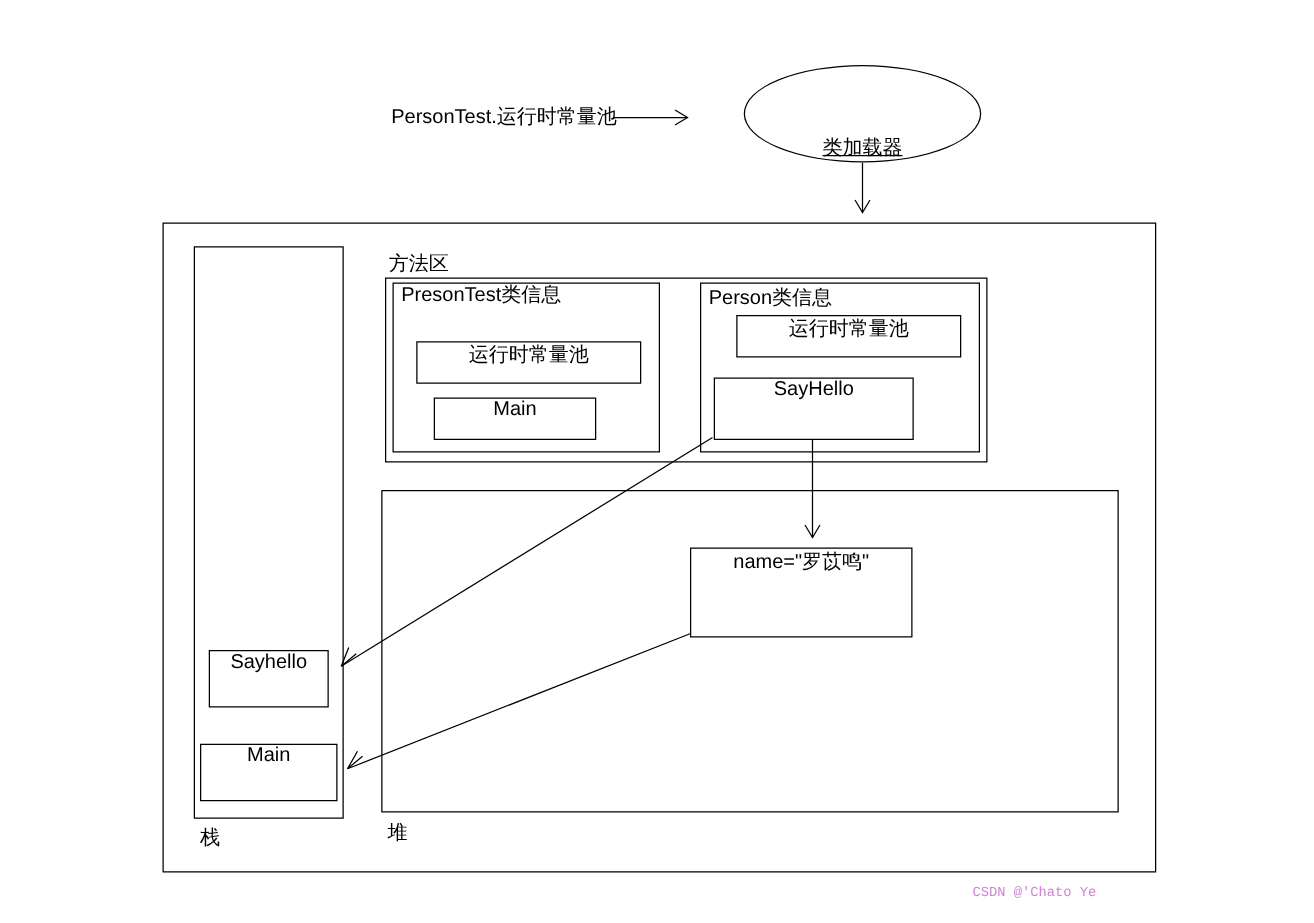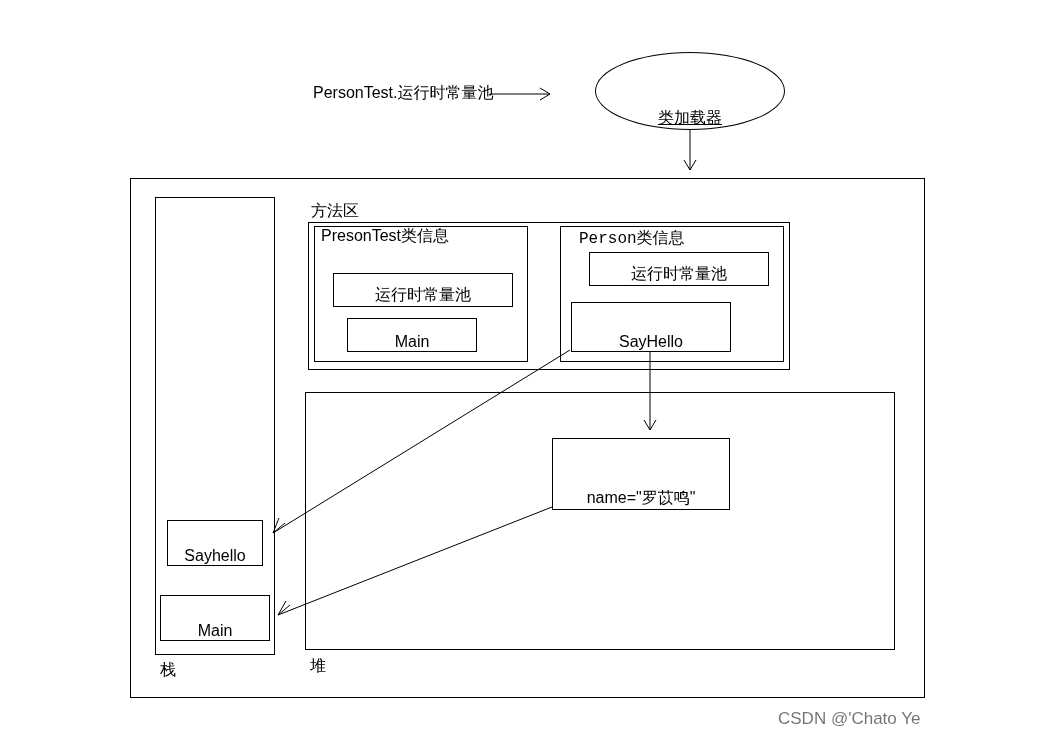--- a/index.html
+++ b/index.html
@@ -8,26 +8,27 @@
       height: 738px;
       position: relative;
       font-family: "Microsoft YaHei", Arial, sans-serif;
       font-size: 16px;
       color: #000;
       background: #fff;
     }
     .abs { position: absolute; }
     .box { border: 1px solid #000; }
     .ellipse { border: 1px solid #000; border-radius: 50%; display: flex; align-items: flex-end; justify-content: center; text-decoration: underline; }
-    .centered { display: flex; align-items: flex-end; justify-content: center; }
+    .centered { display: flex; align-items: flex-start; justify-content: center; }
     .watermark {
       position: absolute;
-      color: #000000;
+      color: #a21caf;
       opacity: 0.55;
-      font-size: 17px;
+      font-size: 11px;
+      font-family: Liberation Mono, monospace;
     }
   </style>
 </head>
 <body>
 
 <div class="abs" style="left:313px; top:83px;">PersonTest.运行时常量池</div>
 
 <svg class="abs" style="left:490px; top:85px;" width="75" height="20">
   <line x1="0" y1="9" x2="60" y2="9" stroke="#000" stroke-width="1"></line>
   <polyline points="50,3 60,9 50,15" fill="none" stroke="#000" stroke-width="1"></polyline>
@@ -61,21 +62,21 @@
 <div class="abs box" style="left:314px; top:226px; width:214px; height:136px;"></div>
 <div class="abs" style="left:321px; top:226px; width:190px;">PresonTest类信息</div>
 <div class="abs box centered" style="left:333px; top:273px; width:180px; height:34px;">
   <span>运行时常量池</span>
 </div>
 <div class="abs box centered" style="left:347px; top:318px; width:130px; height:34px;">
   <span>Main</span>
 </div>
 
 <div class="abs box" style="left:560px; top:226px; width:224px; height:136px;"></div>
-<div class="abs" style="left:579px; top:228px;font-family:Liberation Mono, monospace;">Person类信息</div>
+<div class="abs" style="left:567px; top:228px;">Person类信息</div>
 <div class="abs box centered" style="left:589px; top:252px; width:180px; height:34px;">
   <span>运行时常量池</span>
 </div>
 <div class="abs box centered" style="left:571px; top:302px; width:160px; height:50px;">
   <span>SayHello</span>
 </div>
 
 <div class="abs box" style="left:305px; top:392px; width:590px; height:258px;"></div>
 <div class="abs" style="left:310px; top:656px;">堆</div>
 

